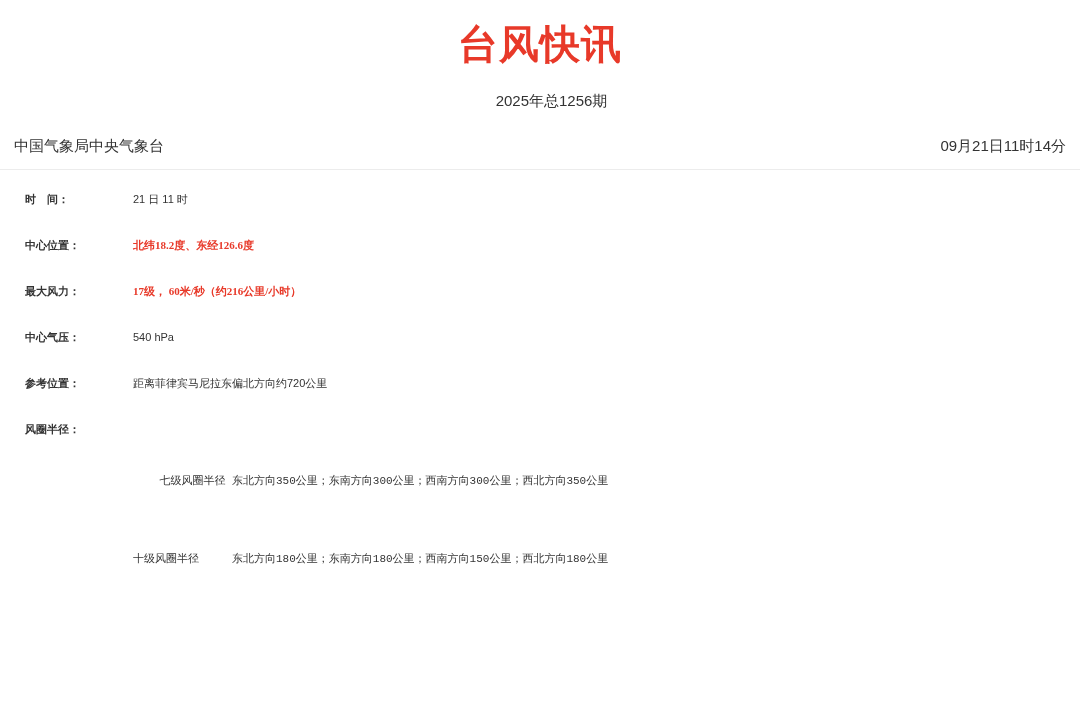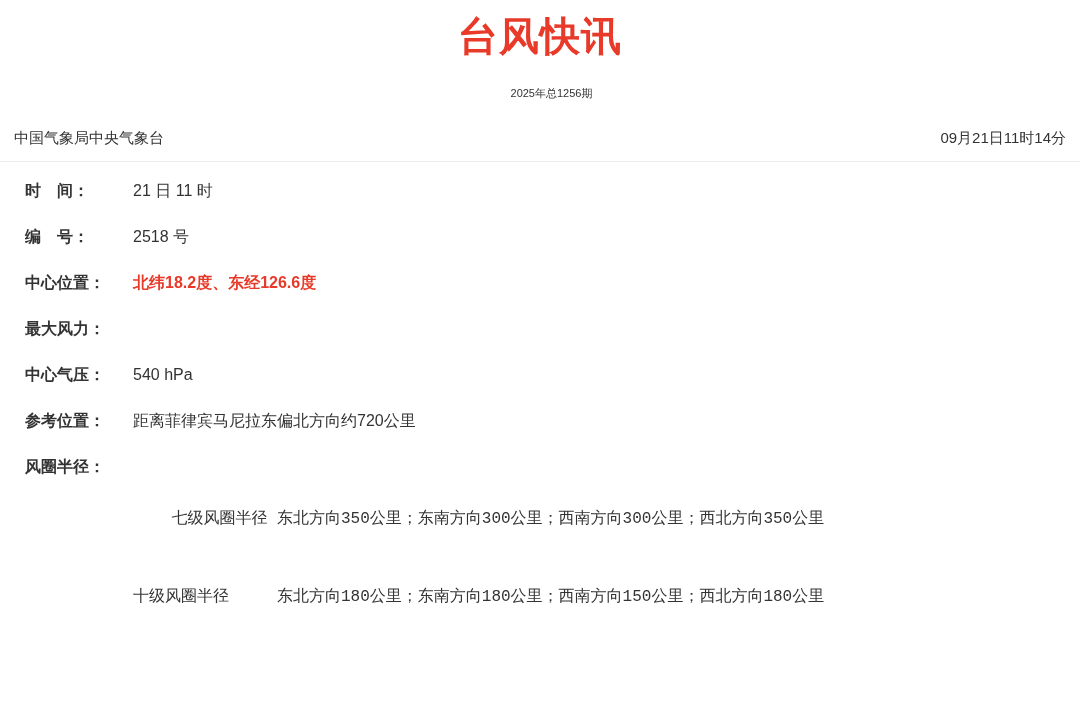--- a/index.html
+++ b/index.html
@@ -17,60 +17,61 @@
     overflow: hidden;
     color: var(--text);
     font-family: "Liberation Sans", "DejaVu Sans", sans-serif;
   }
   .title {
     text-align: center;
     color: var(--accent-red);
     font-weight: bold;
     font-size: 40px;
     line-height: 44px;
-    padding-top: 14px;
+    padding-top: 22px;
     letter-spacing: 1px;
   }
   .issue {
     text-align: center;
-    font-size: 11px;
+    font-size: 15px;
     line-height: 16px;
     margin-top: 27px;
     margin-left: 23px;
   }
   .meta {
     display: flex;
     justify-content: space-between;
     align-items: baseline;
     margin-top: 29px;
     padding: 0 14px 15px 14px;
     font-size: 15px;
     line-height: 16px;
     border-bottom: 1px solid var(--divider);
   }
   .content {
     padding: 16px 14px 0 25px;
   }
   .row {
     display: flex;
-    font-size: 16px;
+    font-size: 11px;
     line-height: 26px;
     margin-bottom: 20px;
   }
   .row:last-child { margin-bottom: 0; }
   .label {
     flex: none;
     width: 108px;
     font-weight: bold;
     white-space: pre;
   }
   .value { white-space: pre-wrap; text-align: right; }
   .value.red {
     color: var(--accent-red);
     font-weight: bold;
+    font-family: Liberation Serif, serif;
   }
   .value.multi .line { white-space: pre-wrap; font-family: Liberation Mono, monospace; }
 </style>
 </head>
 <body>
 
 <div class="title">台风快讯</div>
 
 <div class="issue">2025年总1256期</div>
 
@@ -80,33 +81,30 @@
 </div>
 
 <div class="content">
 
   <div class="row">
     <span class="label">时　间：</span>
     <span class="value">21 日 11 时</span>
   </div>
 
 
-  <div class="row">
-    <span class="label">编　号：</span>
-    <span class="value">2518 号</span>
-  </div>
 
   <div class="row">
     <span class="label">中心位置：</span>
     <span class="value red">北纬18.2度、东经126.6度</span>
   </div>
 
 
   <div class="row">
     <span class="label">最大风力：</span>
+    <span class="value red">17级， 60米/秒（约216公里/小时）</span>
   </div>
 
   <div class="row">
     <span class="label">中心气压：</span>
     <span class="value">540 hPa</span>
   </div>
 
   <div class="row">
     <span class="label">参考位置：</span>
     <span class="value">距离菲律宾马尼拉东偏北方向约720公里</span>

